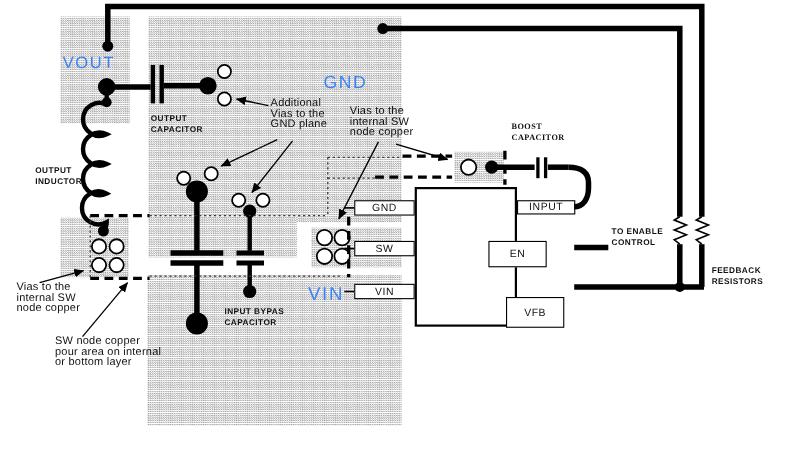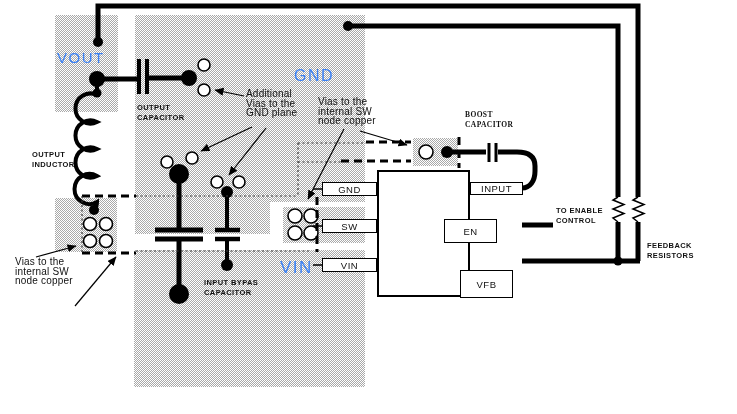--- a/index.html
+++ b/index.html
@@ -194,14 +194,17 @@
 
   <div class="lbl ann-lbl" style="left:246px;top:89px;">Additional
 Vias to the
 GND plane</div>
   <div class="lbl ann-lbl" style="left:318px;top:97px;">Vias to the
 internal SW
 node copper</div>
   <div class="lbl ann-lbl" style="left:15px;top:257px;">Vias to the
 internal SW
 node copper</div>
+  <div class="lbl ann-lbl" style="left:50px;top:306px;">SW node copper
+pour area on internal
+or bottom layer</div>
 
 </div>
 
 </body></html>

